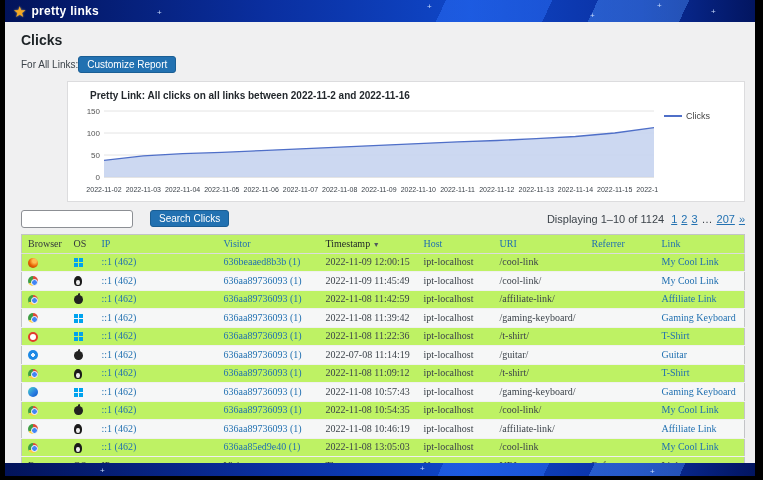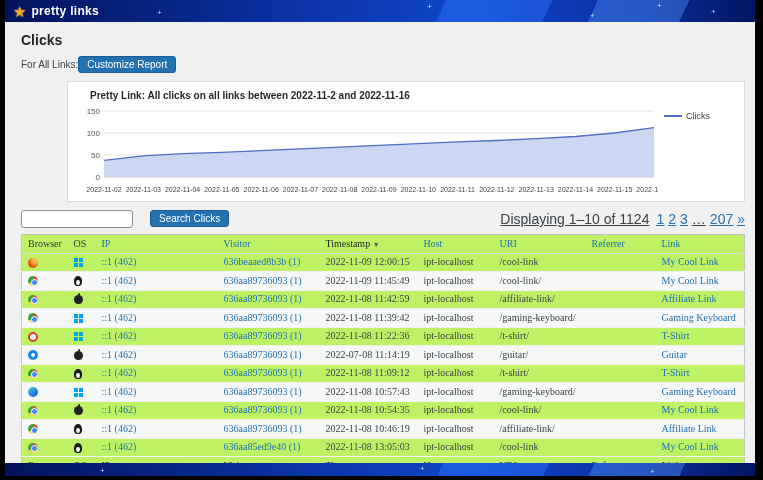--- a/index.html
+++ b/index.html
@@ -36,21 +36,21 @@
   .chart-title { font-size:10px; font-weight:bold; color:#23282d; margin:0 0 4px 12px; }
   .chart-row { display:flex; align-items:flex-start; }
   .chart-svg { flex:0 0 auto; }
   .chart-legend { width:76px; padding:6px 0 0 6px; display:flex; align-items:center; gap:4px; font-size:9px; color:#444; }
   .legend-line { display:inline-block; width:18px; height:0; border-top:2px solid #4f6fc8; }
 
   
   .toolbar { display:flex; justify-content:space-between; align-items:center; margin:2px 0 6px; }
   .search-group { display:flex; align-items:flex-start; gap:17px; }
   .search-input { width:112px; height:18px; border:1px solid #8c8f94; border-radius:3px; background:#fff; font-size:10px; padding:0 4px; }
-  .pagination { font-size:14px; color:#3c434a; display:flex; align-items:center; gap:4px;text-decoration:underline; }
+  .pagination { font-size:11px; color:#3c434a; display:flex; align-items:center; gap:4px; }
   .pg-summary { color:#3c434a; margin-right:3px; }
   .pg-link { color:#2271b1; text-decoration:underline; cursor:pointer; }
   .pg-ellipsis { color:#3c434a; }
 
   
   table.clicks { width:100%; border-collapse:collapse; background:#bef264; border:1px solid #c3c4c7; table-layout:fixed; font-size:10px;font-family:Liberation Serif, serif; }
   table.clicks th, table.clicks td { text-align:left; padding:2.5px 6px; line-height:1.25; overflow:hidden; white-space:nowrap; }
   thead th { border-bottom:1px solid #dcdcde; font-weight:normal; }
   tfoot th { border-top:1px solid #dcdcde; font-weight:normal; color:#32373c; }
   .th-plain { color:#32373c; }

